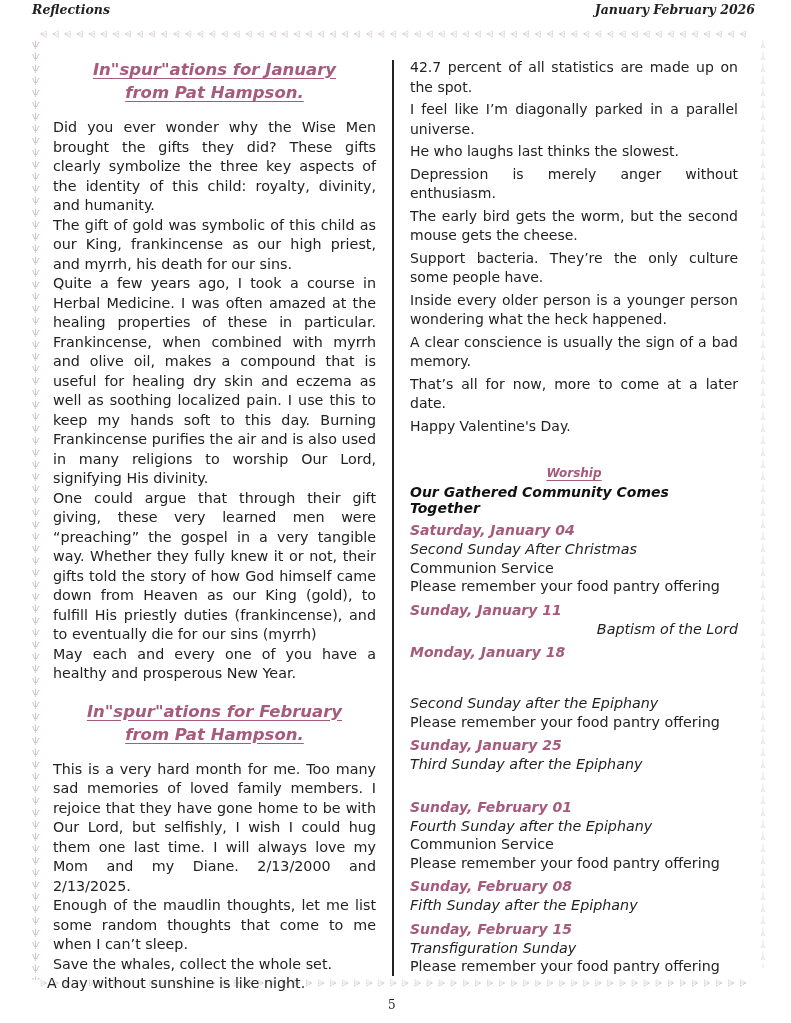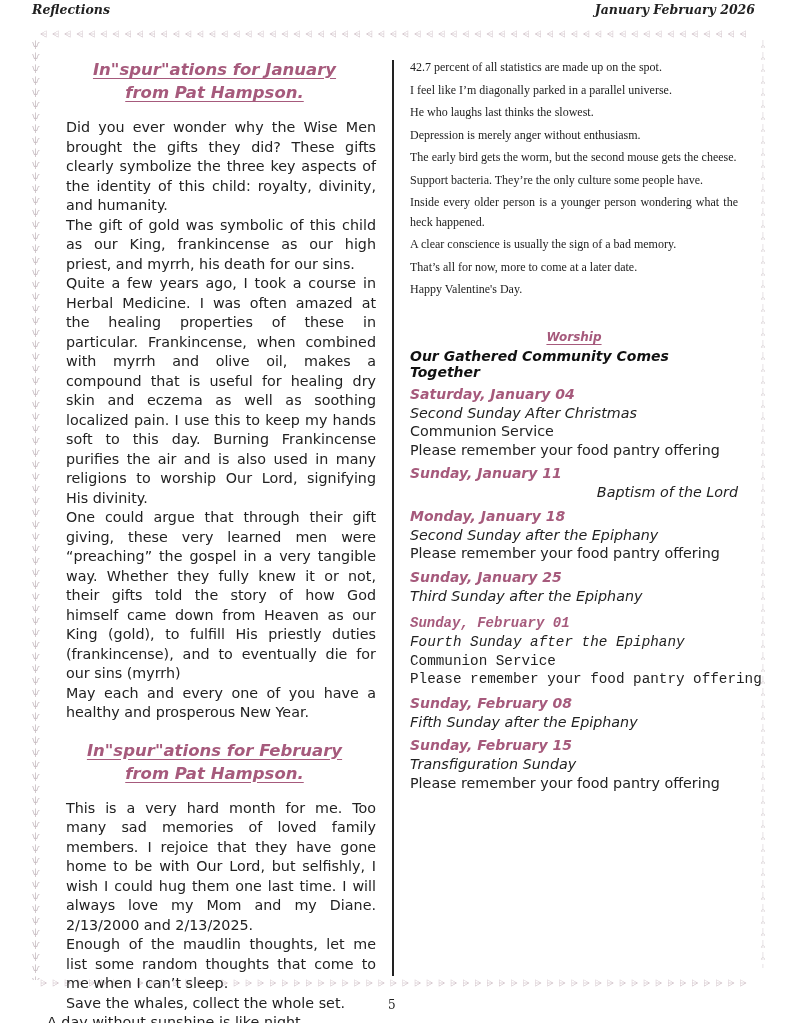--- a/index.html
+++ b/index.html
@@ -12,23 +12,23 @@
   .border-h.bottom { top: 978px; }
   .border-v { position: absolute; width: 12px; overflow: hidden; color: #c9bec3; font-size: 9px; line-height: 12px; text-align: center; }
   .border-v.left { left: 30px; top: 38px; height: 942px; }
   .border-v.right { left: 757px; top: 38px; height: 930px; }
   .divider { position: absolute; left: 392px; top: 60px; width: 2px; height: 916px; background: #222; }
   .col { position: absolute; top: 58px; }
   .col.left { left: 53px; width: 323px; }
   .col.right { left: 410px; width: 328px; }
   .title { text-align: center; color: #a65a7c; font-weight: bold; font-style: italic; font-size: 16.5px; line-height: 23px; text-decoration: underline; text-underline-offset: 3px; margin: 0; }
   .para { margin: 0; font-size: 14.3px; line-height: 19.5px; text-align: justify; text-align-last: left; }
-  .left .para { margin-left: 13px; }
+  .left .para { margin-left: 0; }
   .block-gap { height: 16px; }
-  .quote { margin: 0 0 3px 0; font-size: 12px; line-height: 19.5px; text-align: justify; text-align-last: left; font-family: Liberation Serif, serif; }
+  .quote { margin: 0 0 3px 0; font-size: 14px; line-height: 19.5px; text-align: justify; text-align-last: left; }
   .worship-title { text-align: center; color: #a65a7c; font-weight: bold; font-style: italic; font-size: 12px; text-decoration: underline; text-underline-offset: 3px; margin: 30px 0 4px 0; }
   .worship-sub { font-weight: bold; font-style: italic; font-size: 14px; margin: 0 0 5px 0; color: #111; }
   .svc { margin-bottom: 5px; }
   .svc-date { color: #a65a7c; font-weight: bold; font-style: italic; font-size: 14px; line-height: 19px; }
   .svc-line { font-size: 14.3px; line-height: 18.5px; }
   .svc-line.it { font-style: italic; }
   .page-num { position: absolute; top: 998px; left: 388px; font-family: "DejaVu Serif", serif; font-size: 12px; color: #222; }
 </style>
 </head>
 <body>
@@ -249,28 +249,28 @@
           <div class="svc-line it" style="white-space: pre;">Second Sunday After Christmas</div>
           <div class="svc-line" style="white-space: pre;">Communion Service</div>
           <div class="svc-line" style="white-space: pre;">Please remember your food pantry offering</div>
         </div>
         <div class="svc">
           <div class="svc-date">Sunday, January 11</div>
           <div class="svc-line it" style="white-space: pre; text-align: right;"> Baptism of the Lord</div>
         </div>
         <div class="svc">
           <div class="svc-date">Monday, January 18</div>
-          <div class="svc-line it" style="white-space: pre;">Second Sunday after the Epiphany</div>
+          <div class="svc-line it" style="white-space: pre; margin-top: 32px;">Second Sunday after the Epiphany</div>
           <div class="svc-line" style="white-space: pre;">Please remember your food pantry offering</div>
         </div>
         <div class="svc">
           <div class="svc-date">Sunday, January 25</div>
           <div class="svc-line it" style="white-space: pre;">Third Sunday after the Epiphany</div>
         </div>
-        <div class="svc" style="margin-top: 9px; font-family: Liberation Mono, monospace;">
+        <div class="svc" style="margin-top: 24px;">
           <div class="svc-date">Sunday, February 01</div>
           <div class="svc-line it" style="white-space: pre;">Fourth Sunday after the Epiphany</div>
           <div class="svc-line" style="white-space: pre;">Communion Service</div>
           <div class="svc-line" style="white-space: pre;">Please remember your food pantry offering</div>
         </div>
         <div class="svc">
           <div class="svc-date">Sunday, February 08</div>
           <div class="svc-line it" style="white-space: pre;">Fifth Sunday after the Epiphany</div>
         </div>
         <div class="svc">

